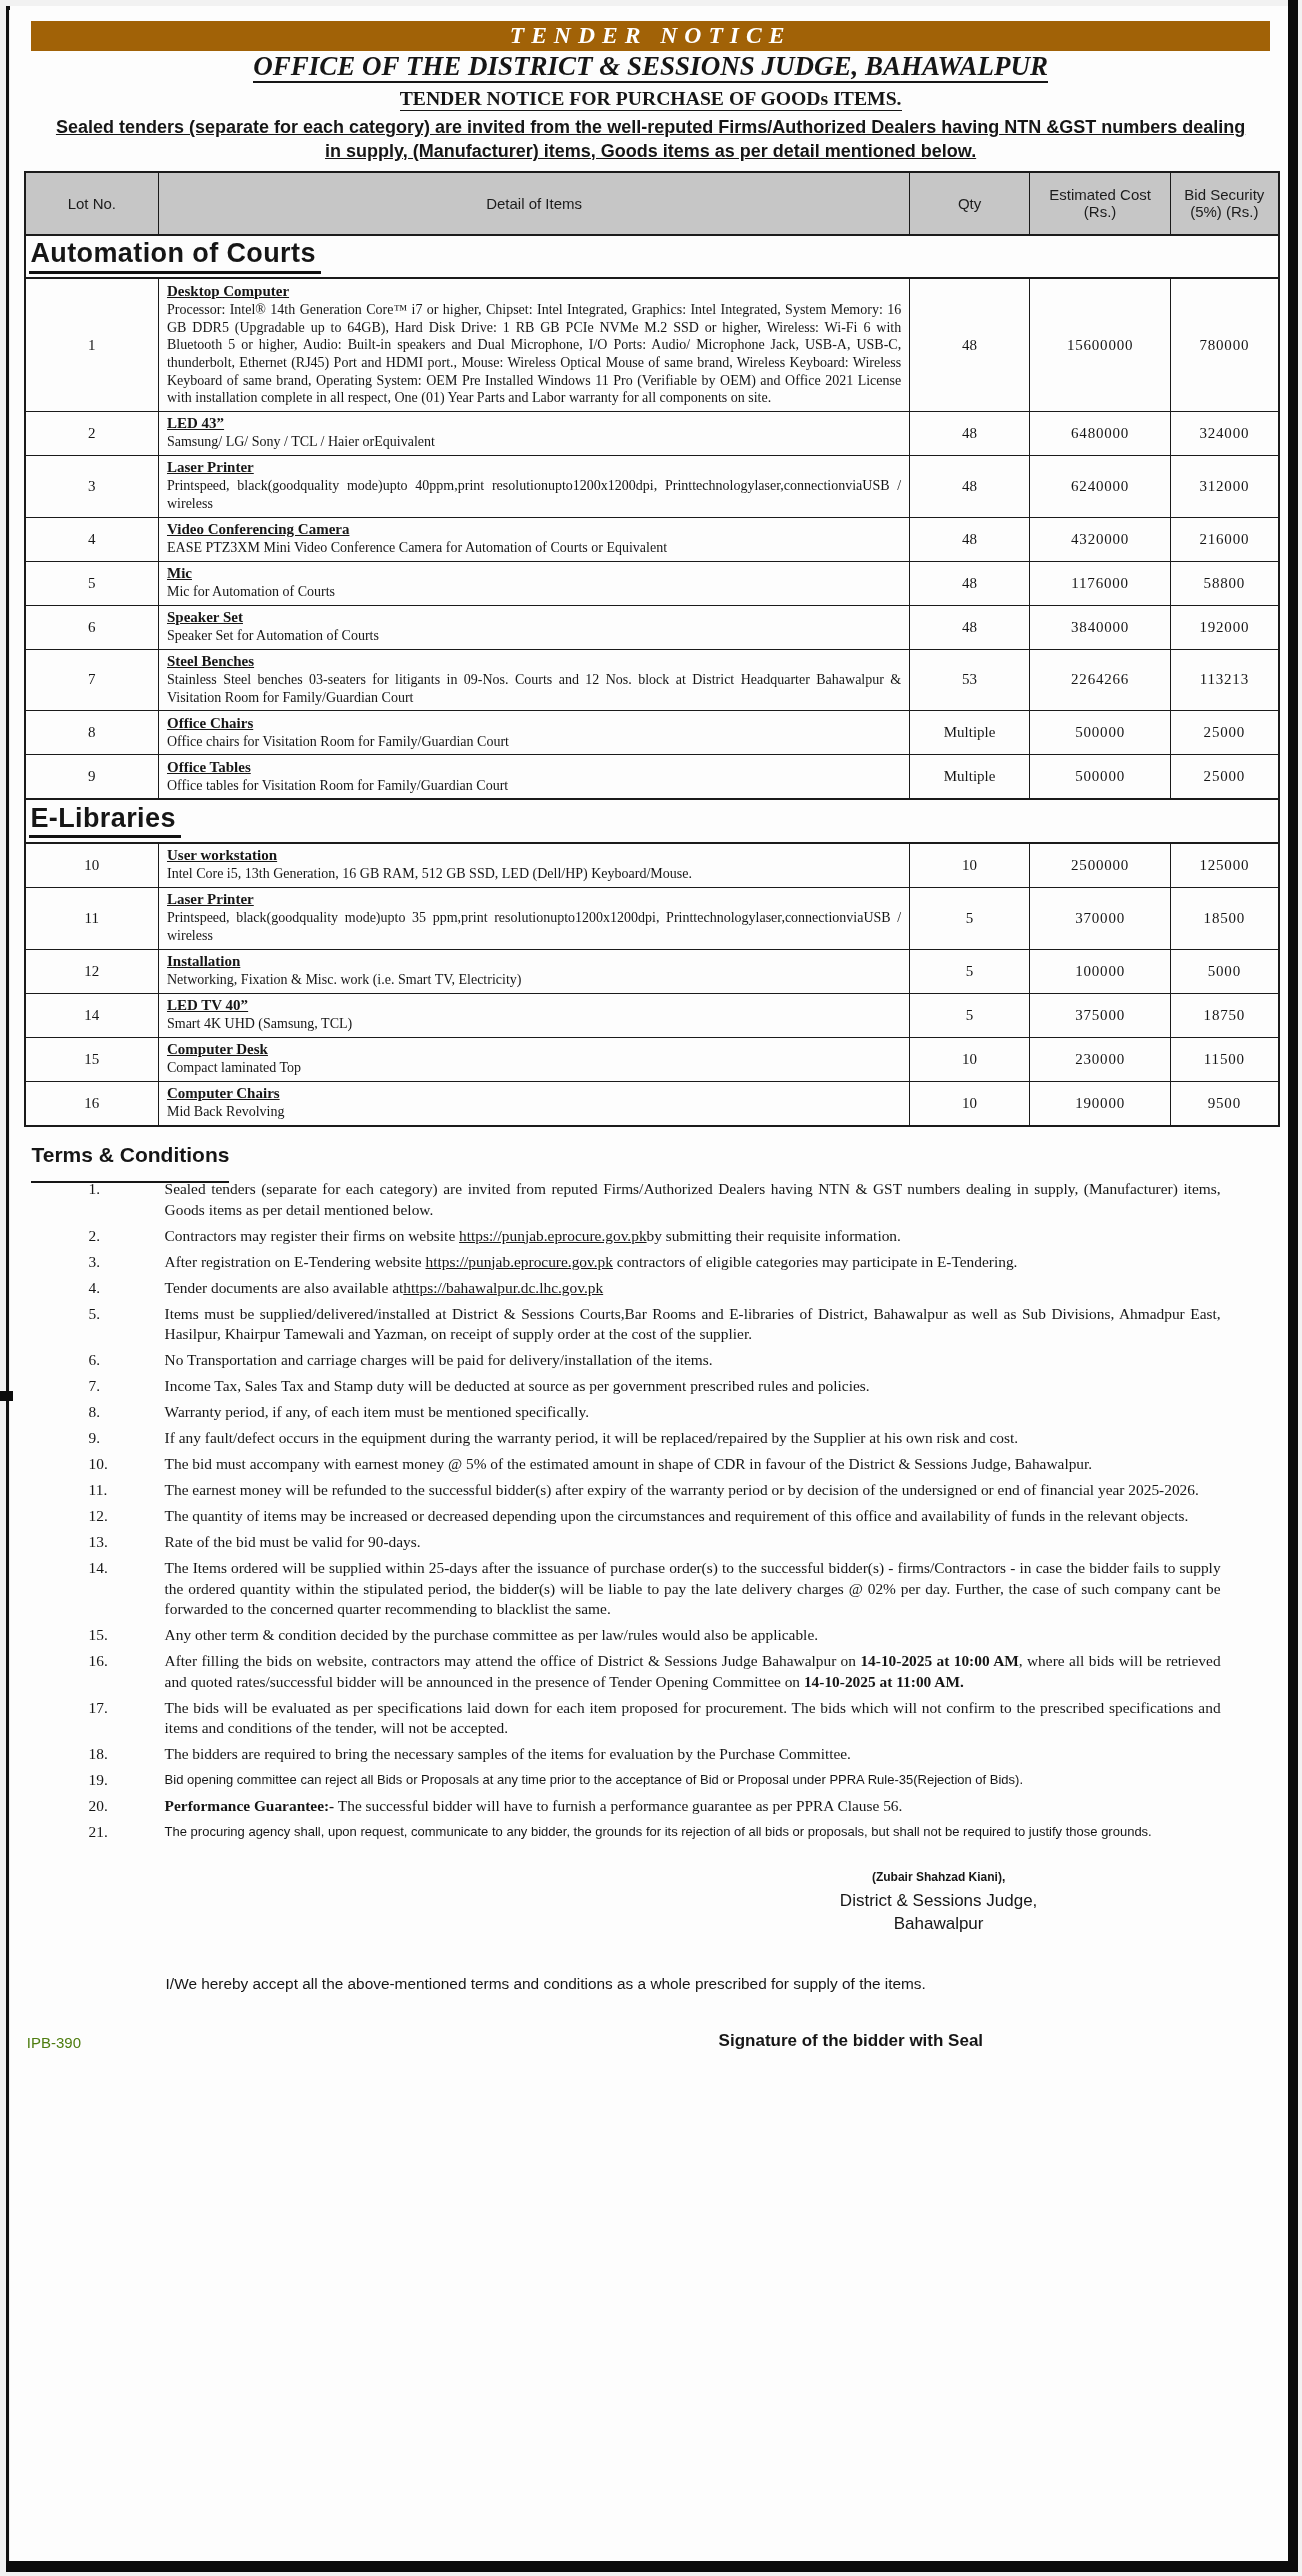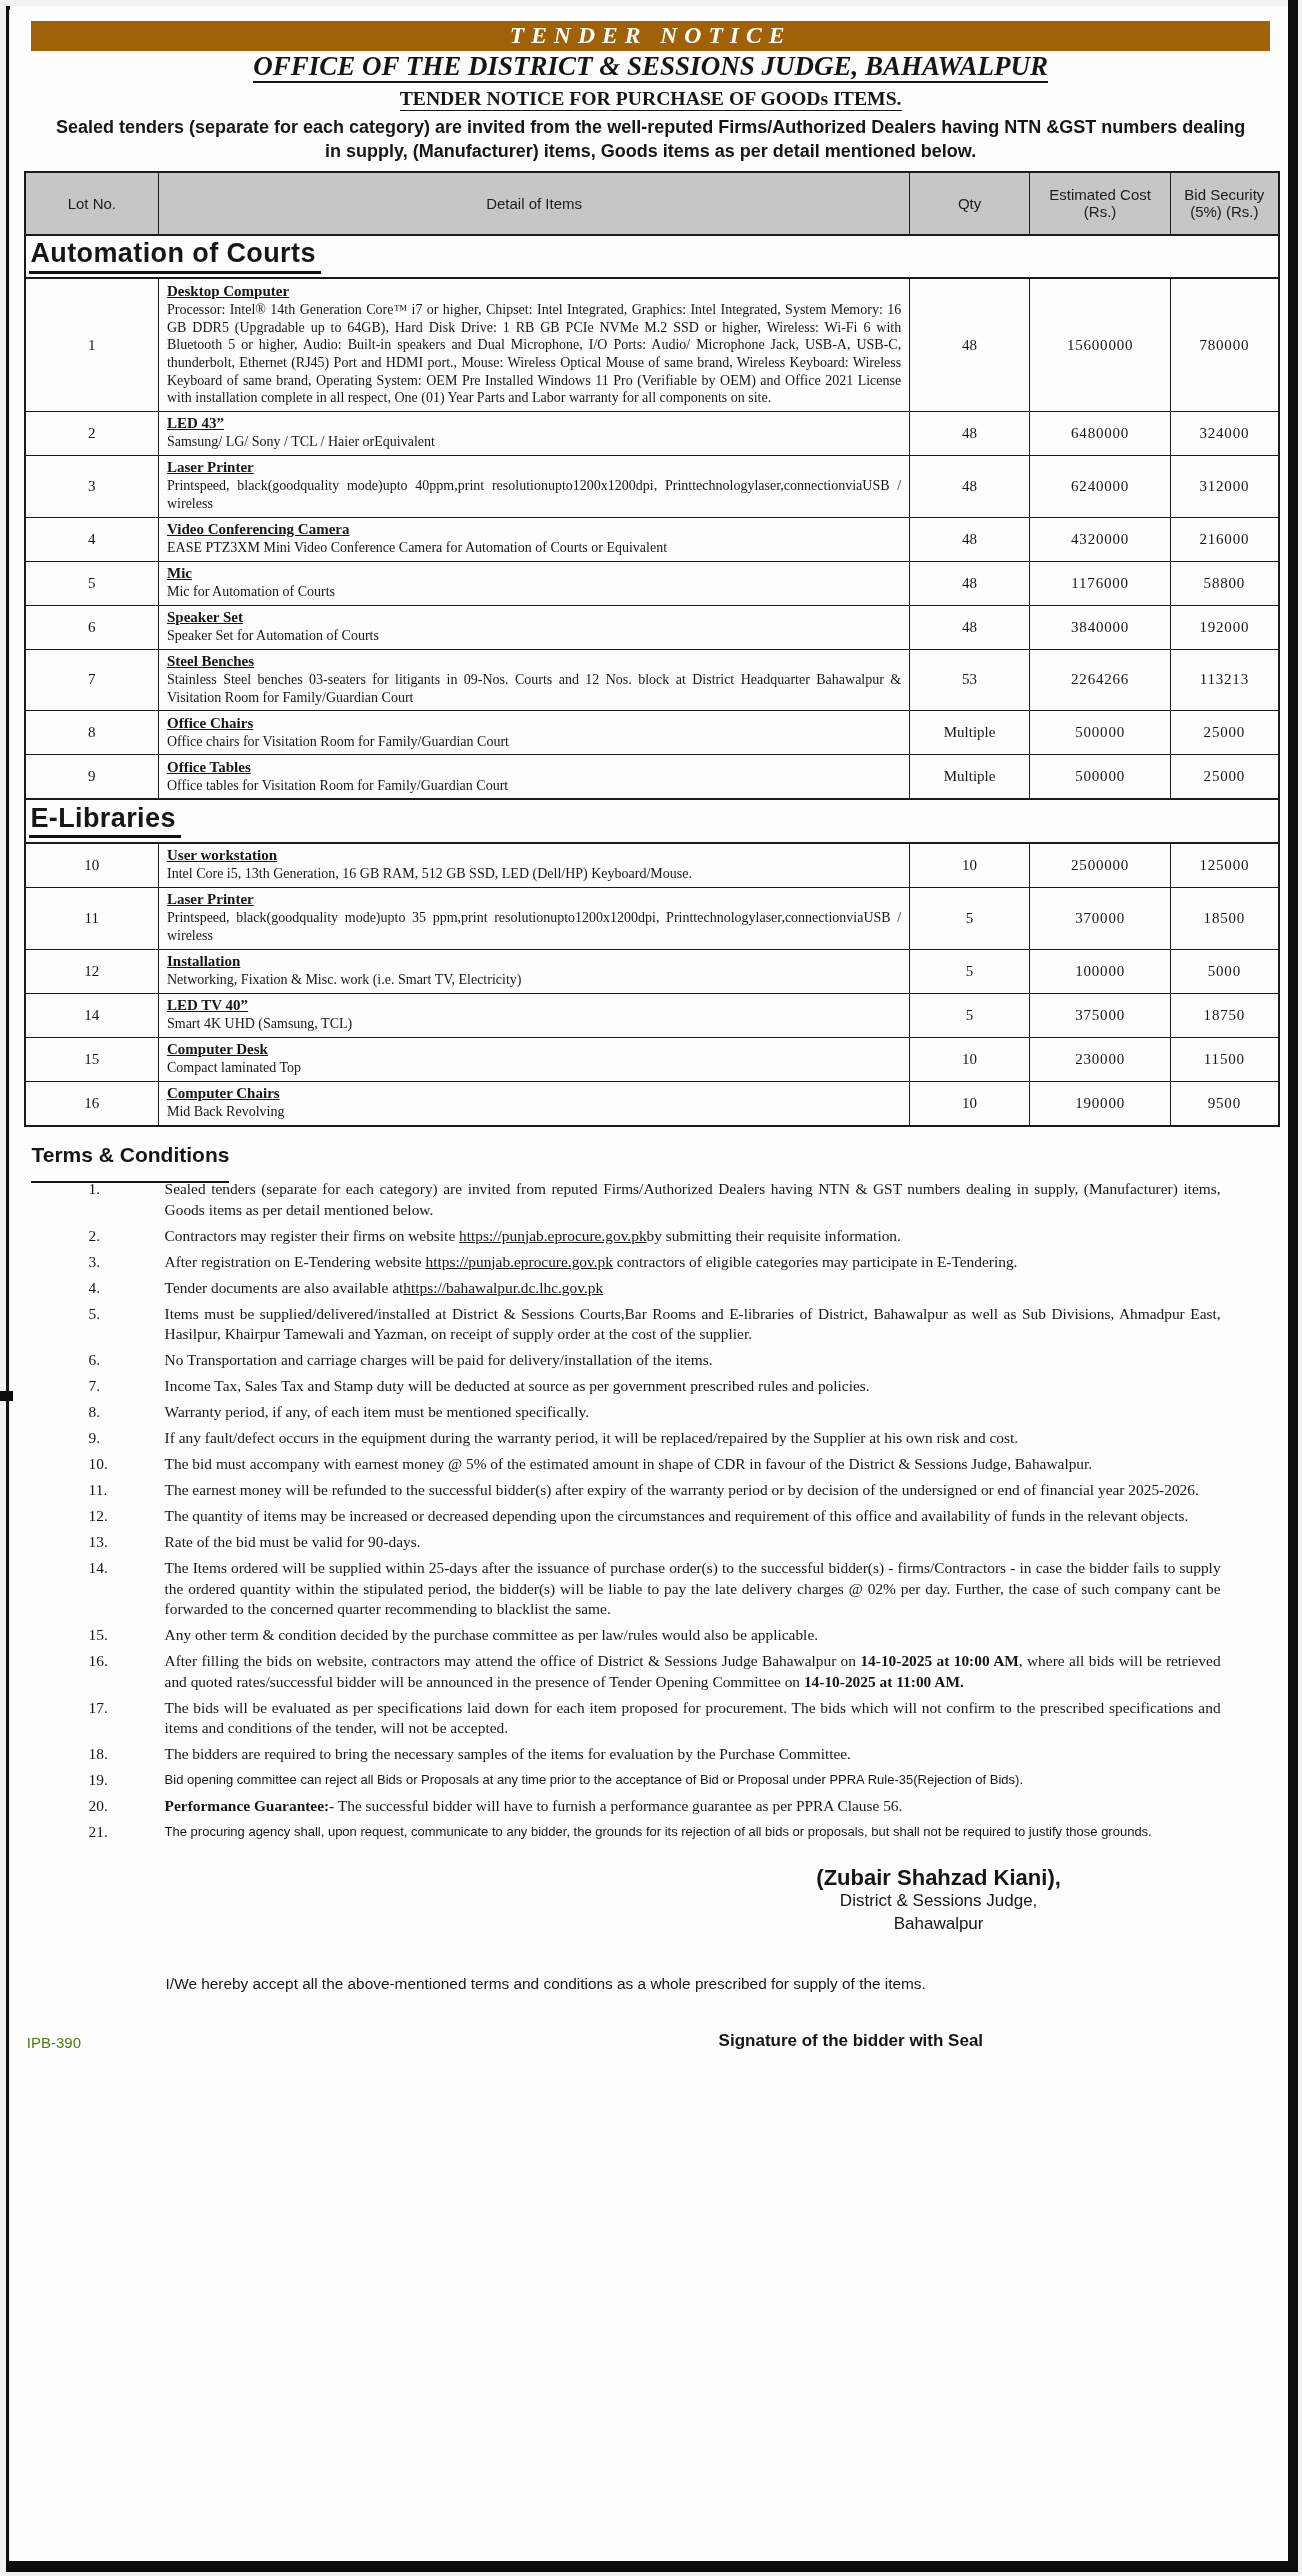--- a/index.html
+++ b/index.html
@@ -19,21 +19,21 @@
   .content{position:absolute;left:23.6px;top:20.5px;width:1254px;}
 
   
   .title-bar{background:#a16207;margin:0 7.9px;height:30px;display:flex;align-items:center;justify-content:center;}
   .title-bar span{color:#fff;font:bold italic 23.6px "Liberation Serif",serif;letter-spacing:7px;}
   .office{text-align:center;margin-top:0;}
   .office span{font:bold italic 27px "Liberation Serif",serif;border-bottom:2.4px solid #161616;padding-bottom:0.8px;}
   .subtitle{text-align:center;margin-top:5.5px;}
   .subtitle span{font:bold 19.7px "Liberation Serif",serif;border-bottom:1.6px solid #161616;padding-bottom:0.8px;}
   .intro{width:1205px;margin:6.3px auto 7.9px auto;text-align:center;
-         font:bold 18px/23.6px "Liberation Sans",sans-serif;}
+         font:bold 18px/23.6px "Liberation Sans",sans-serif;text-decoration:underline;}
 
   
   table.tbl{border-collapse:collapse;width:1254px;border:2.4px solid #1b1b1b;table-layout:fixed;padding-left:44px;}
   table.tbl td{border:1.6px solid #1b1b1b;vertical-align:middle;}
   td.hdr{background:#c6c6c6;text-align:center;height:57px;
          font:15px/17.3px "Liberation Sans",sans-serif;color:#1c1c1c;padding:1.6px;}
   tr.section-row td{border-bottom:2.4px solid #1b1b1b;border-top:2.4px solid #1b1b1b;padding:2.4px 3.2px 3.9px 3.2px;}
   .section-title{display:inline-block;font:bold 27px "Liberation Sans",sans-serif;
                  border-bottom:3.2px solid #111;padding:0 4.7px 1.6px 1.6px;letter-spacing:0.4px;}
   td.lot,td.qty,td.cost,td.sec{text-align:center;font:15px "Liberation Serif",serif;}
@@ -47,21 +47,21 @@
   .terms-h span{font:bold 21px "Liberation Sans",sans-serif;border-bottom:2.4px solid #161616;padding-bottom:15px;}
   .term{display:flex;margin-bottom:5.5px;font:15.4px/20.5px "Liberation Serif",serif;}
   .tnum{flex:0 0 76px;margin-left:65px;}
   .ttext{flex:1;margin-right:57px;text-align:justify;}
   .ttext.sans{font-family:"Liberation Sans",sans-serif;font-size:13px;line-height:20.5px;}
   .lnk{text-decoration:underline;}
   .b{font-weight:bold;}
 
   
   .sig{width:362px;margin:23.6px 158px 0 auto;text-align:center;font-family:"Liberation Sans",sans-serif;}
-  .sig .name{font-weight:bold;font-size:22px;line-height:23px;}
+  .sig .name{font-weight:bold;font-size:12px;line-height:23px;}
   .sig .role,.sig .city{font-size:17px;line-height:23px;}
   .accept{margin:38px 79px 0 142px;font:15.4px/22px "Liberation Sans",sans-serif;text-align:justify;}
   .footer{position:relative;margin-top:36px;height:27px;}
   .footer .code{position:absolute;left:3.2px;top:3.2px;font:15px "Liberation Sans",sans-serif;color:#4d7c0f;}
   .footer .sig-label{position:absolute;left:695px;top:0;font:bold 17px "Liberation Sans",sans-serif;}
 </style>
 </head>
 <body>
 
 <div class="frame-top"></div>

